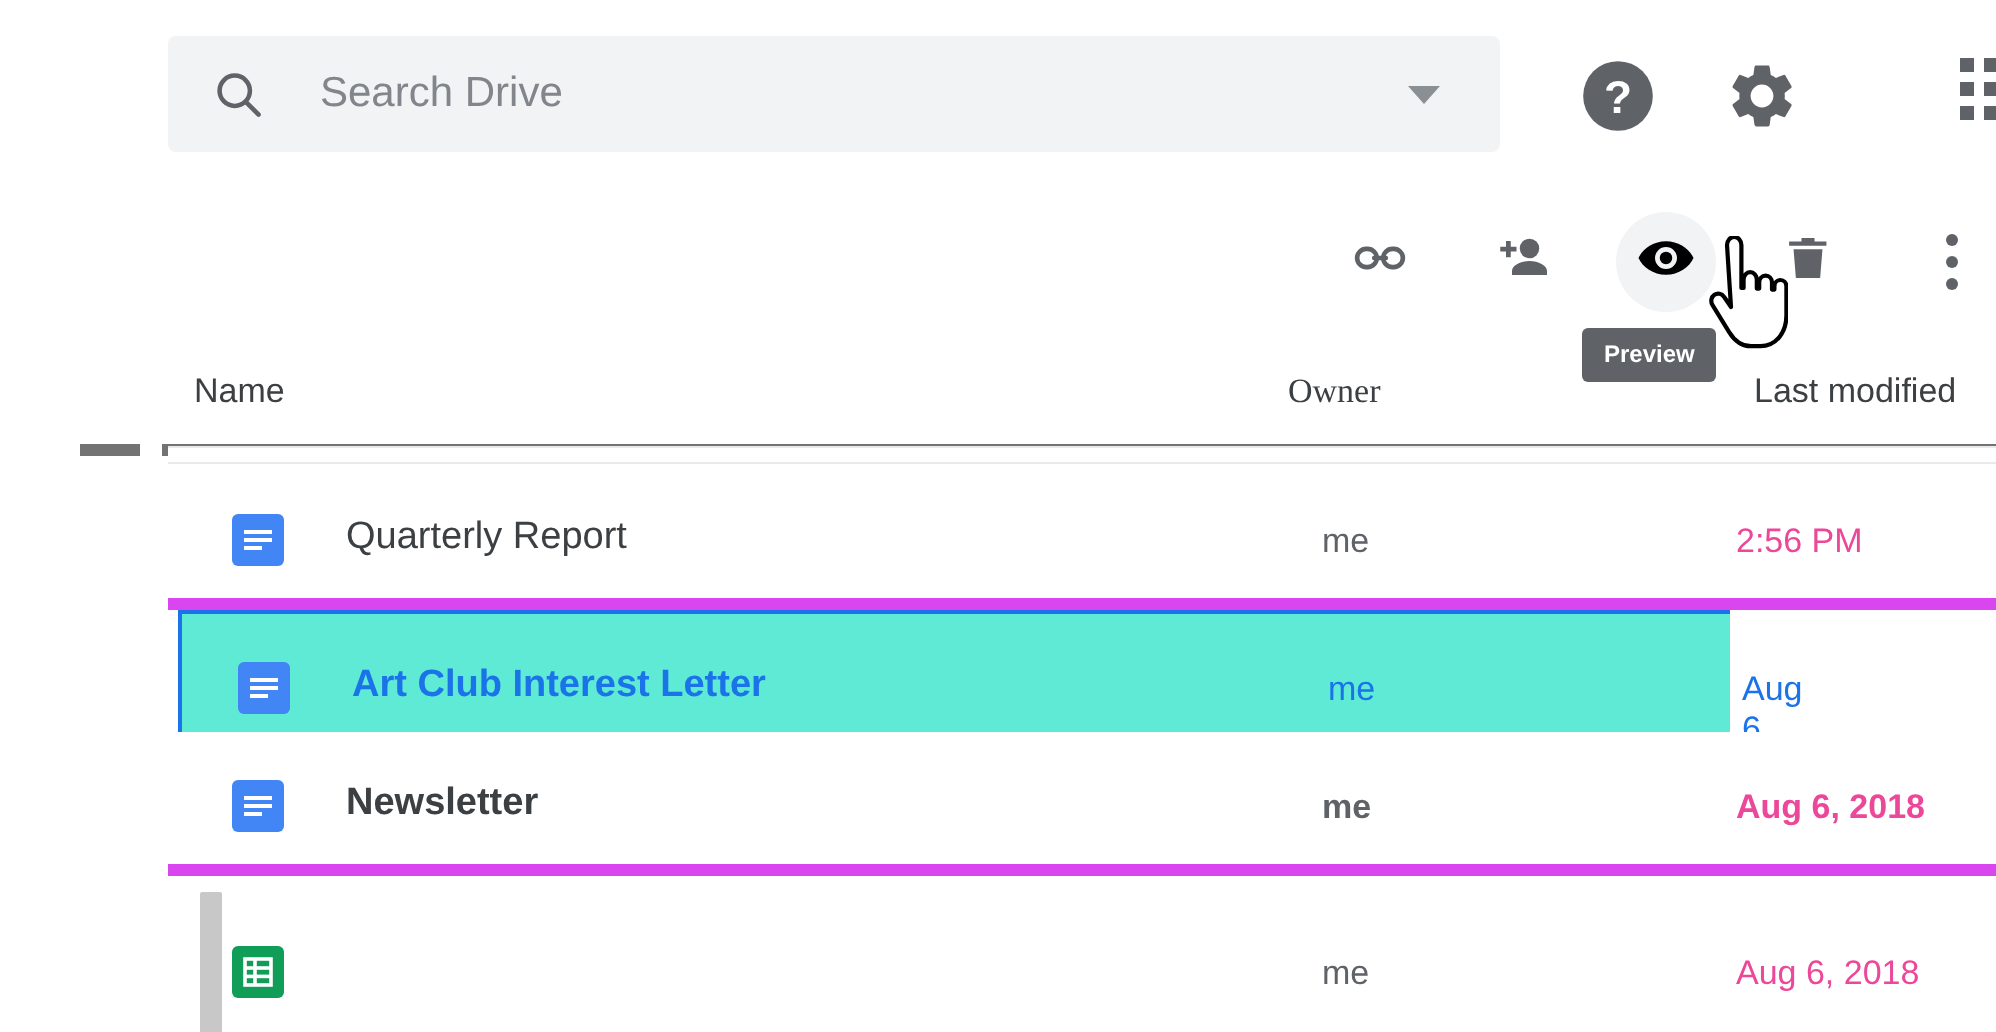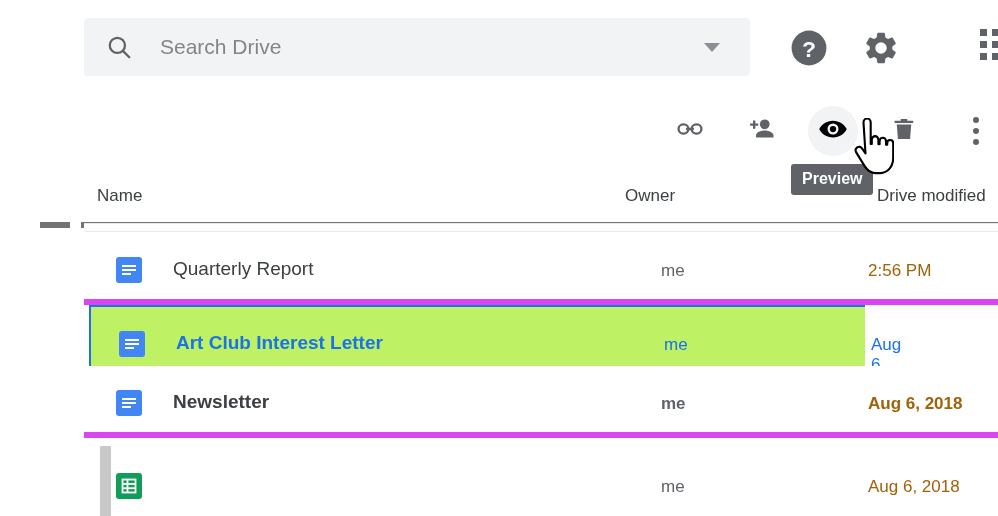--- a/index.html
+++ b/index.html
@@ -154,21 +154,21 @@
     height: 62px;
     z-index: 40;
     pointer-events: none;
   }
   .tooltip {
     position: absolute;
     left: 751px;
     top: 164px;
     background: #5f6368;
     color: #fff;
-    font-size: 16px;
+    font-size: 12px;
     font-weight: bold;
     padding: 6px 11px 7px;
     border-radius: 3px;
     z-index: 35;
     white-space: nowrap;
   }
 
   
   .colhead {
     position: absolute;
@@ -176,21 +176,21 @@
     width: 998px; height: 44px;
     border-bottom: 6px solid #737373;
   }
   .colhead span {
     position: absolute;
     top: 8px;
     font-size: 17px;
     color: #3c4043;
   }
   .ch-name  { left: 57px; }
-  .ch-owner { left: 585px; }
+  .ch-owner { left: 604px; font-family: Liberation Serif, serif; }
   .ch-mod   { left: 837px; }
 
   
   .list {
     position: absolute;
     left: 0; top: 223px;
     width: 998px;
     height: 293px;
     overflow: hidden;
   }
@@ -209,21 +209,21 @@
     left: 44px;
     width: 954px;
     height: 72px;
     box-sizing: border-box;
     border-bottom: 6px solid #d946ef;
     background: #fff;
   }
   .row.selected {
     left: 49px;
     width: 776px;
-    background: #bef264;
+    background: #5eead4;
     border: 2px solid #1a73e8;
     border-right: none;
   }
   .row-r0 { top: 10px; }
   .row-r1 { top: 82px; }
   .row-r2 { top: 143px; font-weight: bold; }
   .row-r3 { top: 226px; border-bottom: none; }
 
   .fileicon {
     position: absolute;
@@ -257,21 +257,21 @@
     font-size: 17px;
     color: #5f6368;
   }
   .row.selected .owner { left: 573px; color: #1a73e8; }
 
   .modified {
     position: absolute;
     left: 784px;
     top: 28px;
     font-size: 17px;
-    color: #a16207;
+    color: #ec4899;
   }
   .row.selected .modified { left: 780px; color: #1a73e8; }
 
   
   .scrollbar-track {
     position: absolute;
     left: 30px;
     top: 222px;
     width: 11px;
     height: 294px;
@@ -384,21 +384,21 @@
 
   <div class="cursor">
     <svg viewBox="0 0 48 62" width="48" height="62">
       <path d="M17.5 4.5c0-2.2 1.6-4 3.6-4s3.6 1.8 3.6 4v21.5h1.1v-4.3c0-2 1.5-3.6 3.3-3.6s3.3 1.6 3.3 3.6v4.6h1.2v-3.1c0-1.9 1.4-3.4 3.2-3.4 1.8 0 3.2 1.5 3.2 3.4v3.6h1.2v-1.6c0-1.8 1.3-3.2 3-3.2s3 1.4 3 3.2v14.6c0 8.6-5.3 15.3-13 15.3h-4.7c-4.8 0-8-2.3-11-7.2l-8.3-13.5c-1-1.7-.6-3.9 1-5 1.6-1.1 3.7-.7 4.8 1l3.5 5.1z" fill="#ffffff" stroke="#000000" stroke-width="2.1" stroke-linejoin="round"></path>
     </svg>
   </div>
 
   <div class="colhead">
     <span class="ch-name">Name</span>
     <span class="ch-owner">Owner</span>
-    <span class="ch-mod">Drive modified</span>
+    <span class="ch-mod">Last modified</span>
   </div>
 
   <div class="list">
     <div class="partial-row"></div>
 
     <div class="row row-r0">
       <span class="fileicon icon-doc">
         <svg viewBox="0 0 26 26" width="26" height="26">
           <rect x="6" y="8" width="14" height="2" fill="#fff"></rect>
           <rect x="6" y="12" width="14" height="2" fill="#fff"></rect>

